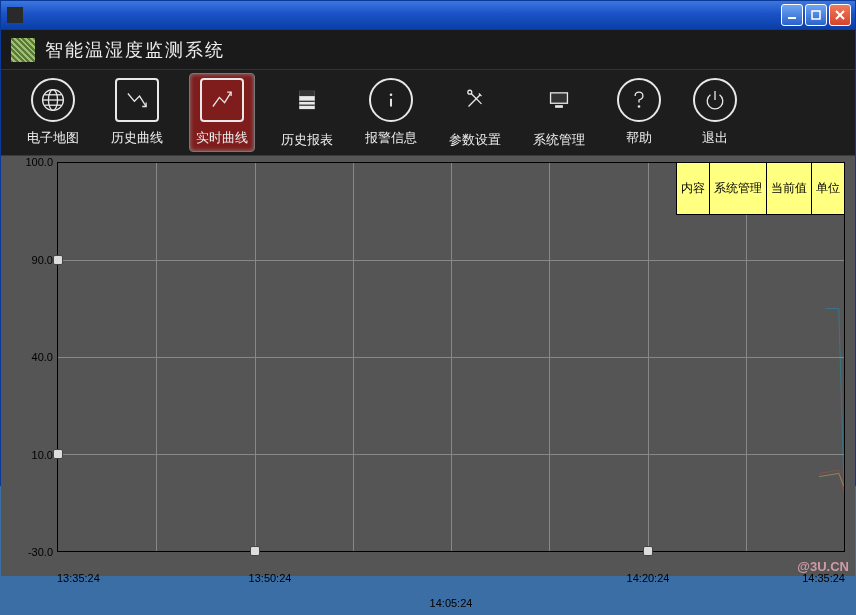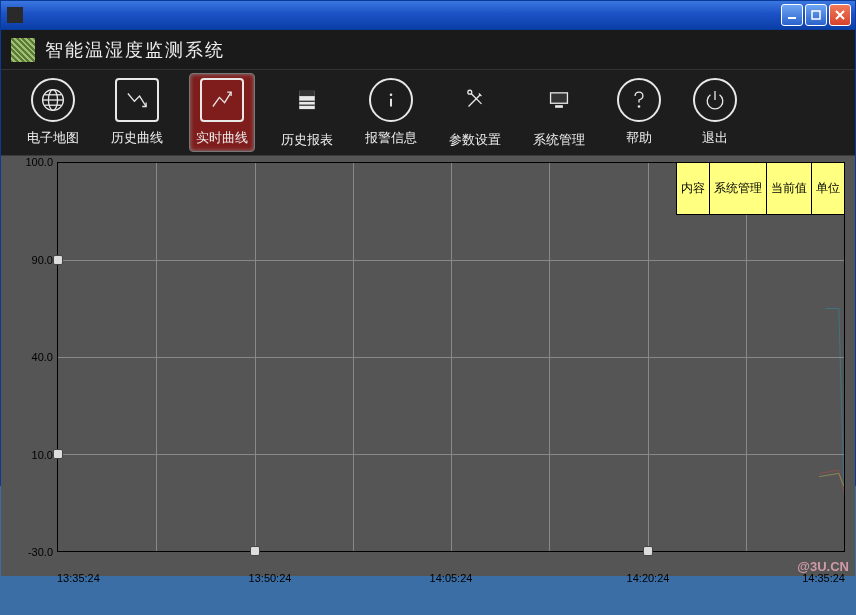--- a/index.html
+++ b/index.html
@@ -203,19 +203,19 @@
         <div class="slider-handle" style="top: 100%; left: 75%;"></div>
         <svg viewBox="0 0 100 100" preserveAspectRatio="none" style="position: absolute; inset: 0px; width: 100%; height: 100%;">
           <polyline points="97.66666666666667,37.5 99.33333333333333,37.5 100,83.33333333333334" fill="none" stroke="#00bfff" stroke-width="0.3" vector-effect="non-scaling-stroke"></polyline>
           <polyline points="96.83333333333334,80 99.33333333333333,79.16666666666666 100,85" fill="none" stroke="#ff4040" stroke-width="0.3" vector-effect="non-scaling-stroke"></polyline>
           <polyline points="96.83333333333334,80.83333333333333 99.33333333333333,80 100,83.33333333333334" fill="none" stroke="#ffff60" stroke-width="0.3" vector-effect="non-scaling-stroke"></polyline>
         </svg>
       </div>
     <div class="x-axis" id="xaxis">
         <div class="x-tick" style="left: 0%; transform: translateX(0px);">13:35:24</div>
         <div class="x-tick" style="left: 25%; margin-left: 16px;">13:50:24</div>
-        <div class="x-tick" style="left: 50%;">14:05:24</div>
+        <div class="x-tick" style="left: 50%; margin-top: 25px;">14:05:24</div>
         <div class="x-tick" style="left: 75%;">14:20:24</div>
         <div class="x-tick" style="left: 100%; transform: translateX(-100%);">14:35:24</div>
       </div>
     <div class="watermark">@3U.CN</div>
   </div>
 </div>
 
 </body></html>

